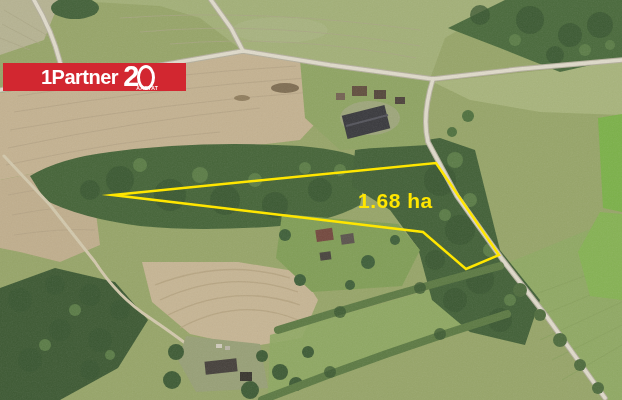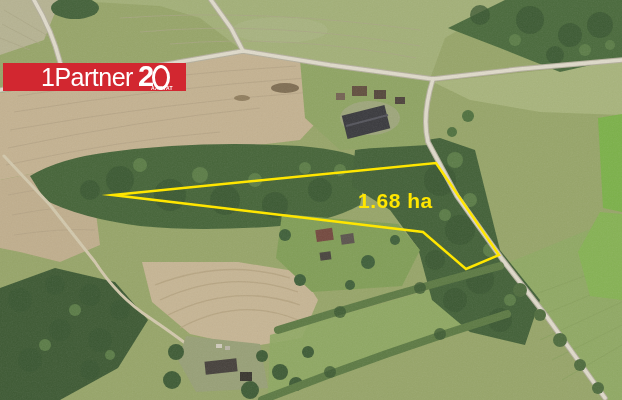--- a/index.html
+++ b/index.html
@@ -8,21 +8,21 @@
     font-family:"Liberation Sans","DejaVu Sans",sans-serif;
   }
   .stage svg{position:absolute;left:0;top:0;display:block;}
   
   .logo{
     position:absolute;left:3px;top:63px;width:183px;height:28px;
     background:#d22730;display:flex;align-items:center;
     padding-left:38px;box-sizing:border-box;color:#fff;
   }
   .logo-brand{
-    font-size:25px;font-weight:normal;letter-spacing:-0.5px;line-height:1;
+    font-size:20px;font-weight:bold;letter-spacing:-0.5px;line-height:1;
   }
   .logo-20{
     position:relative;display:flex;align-items:flex-start;margin-left:5px;height:26px;
   }
   .logo-2{
     font-size:29px;font-weight:bold;line-height:0.85;letter-spacing:-1px;
   }
   .logo-0{
     display:inline-block;width:12px;height:19px;border:3px solid #fff;
     border-radius:50%;margin-left:-1px;margin-top:1px;

